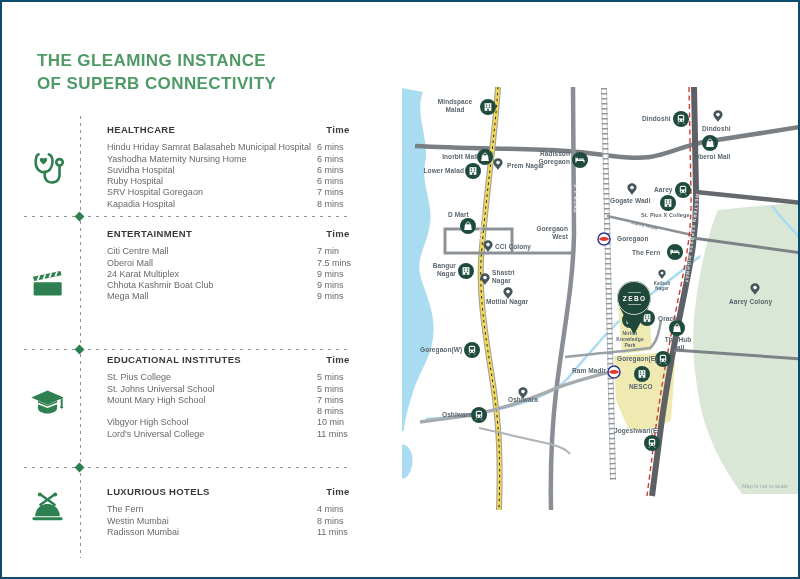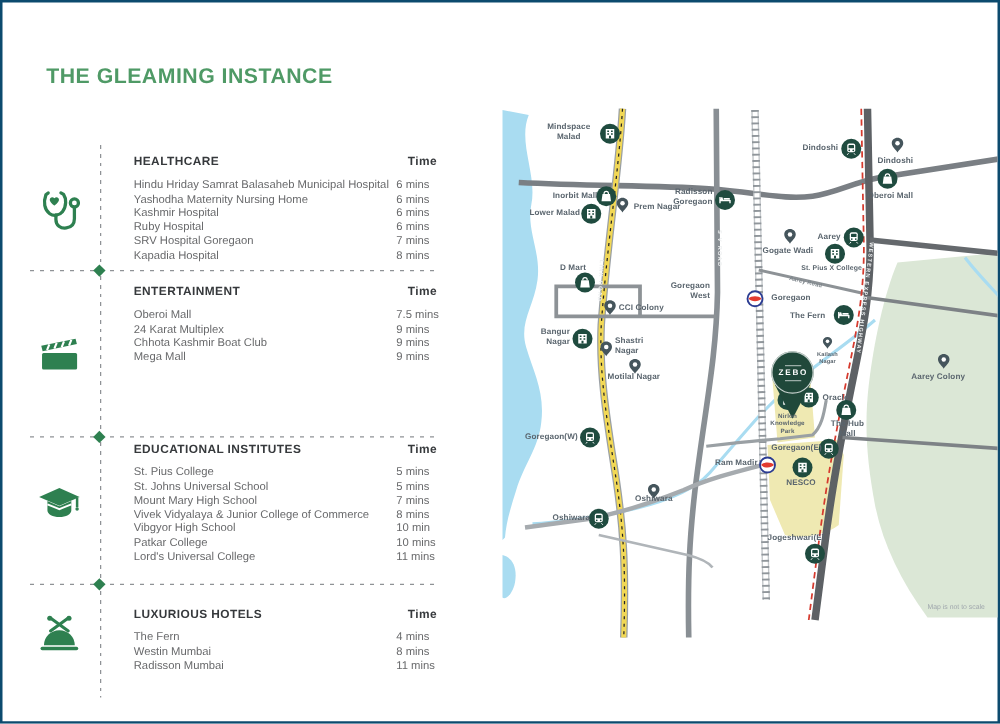--- a/index.html
+++ b/index.html
@@ -36,20 +36,21 @@
   .zebo::before,.zebo::after{content:"";width:13px;height:1px;background:rgba(255,255,255,.55);}
   .note{position:absolute;left:740px;top:481px;font-size:5.5px;color:#9fa6ac;white-space:nowrap;}
 </style>
 </head>
 <body>
 
 <div id="canvas">
 
   <div class="title">
     <div>THE GLEAMING INSTANCE</div>
+    <div>OF SUPERB CONNECTIVITY</div>
   </div>
 
   <div class="vdash"></div>
   <div class="hdash" style="top:214px"></div>
   <div class="hdash" style="top:347px"></div>
   <div class="hdash" style="top:465px"></div>
   <div class="diamond" style="top:211px"></div>
   <div class="diamond" style="top:344px"></div>
   <div class="diamond" style="top:462px"></div>
 
@@ -106,21 +107,21 @@
       </div>
     <div class="row">
         <span class="n">Hindu Hriday Samrat Balasaheb Municipal Hospital</span>
         <span class="t">6 mins</span>
       </div>
     <div class="row">
         <span class="n">Yashodha Maternity Nursing Home</span>
         <span class="t">6 mins</span>
       </div>
     <div class="row">
-        <span class="n">Kashmir Hospital</span>
+        <span class="n">Suvidha Hospital</span>
         <span class="t">6 mins</span>
       </div>
     <div class="row">
         <span class="n">Ruby Hospital</span>
         <span class="t">6 mins</span>
       </div>
     <div class="row">
         <span class="n">SRV Hospital Goregaon</span>
         <span class="t">7 mins</span>
       </div>
@@ -129,20 +130,24 @@
         <span class="t">8 mins</span>
       </div>
   </div>
 
   <div class="sec" style="top:226px">
     <div class="sec-head">
         <span>ENTERTAINMENT</span>
         <span class="th">Time</span>
       </div>
     <div class="row">
+        <span class="n">Citi Centre Mall</span>
+        <span class="t">7 min</span>
+      </div>
+    <div class="row">
         <span class="n">Oberoi Mall</span>
         <span class="t">7.5 mins</span>
       </div>
     <div class="row">
         <span class="n">24 Karat Multiplex</span>
         <span class="t">9 mins</span>
       </div>
     <div class="row">
         <span class="n">Chhota Kashmir Boat Club</span>
         <span class="t">9 mins</span>
@@ -164,30 +169,25 @@
       </div>
     <div class="row">
         <span class="n">St. Johns Universal School</span>
         <span class="t">5 mins</span>
       </div>
     <div class="row">
         <span class="n">Mount Mary High School</span>
         <span class="t">7 mins</span>
       </div>
     <div class="row">
-        <span class="n">Vivek Vidyalaya &amp; Junior College of Commerce</span>
         <span class="t">8 mins</span>
       </div>
     <div class="row">
         <span class="n">Vibgyor High School</span>
         <span class="t">10 min</span>
-      </div>
-    <div class="row">
-        <span class="n">Patkar College</span>
-        <span class="t">10 mins</span>
       </div>
     <div class="row">
         <span class="n">Lord's Universal College</span>
         <span class="t">11 mins</span>
       </div>
   </div>
 
   <div class="sec" style="top:484px">
     <div class="sec-head">
         <span>LUXURIOUS HOTELS</span>

